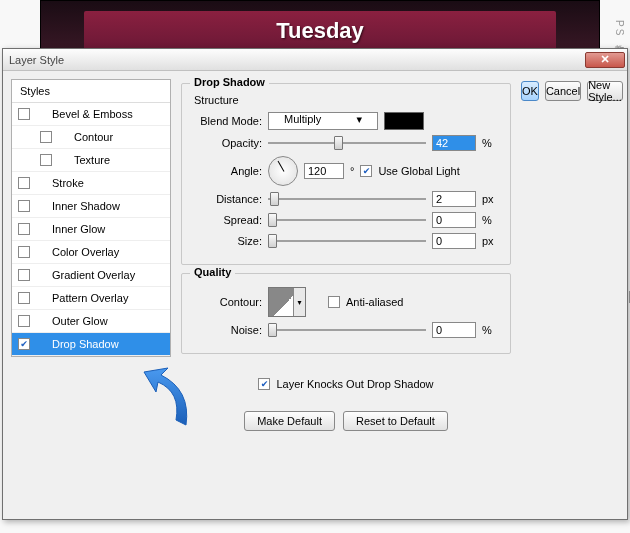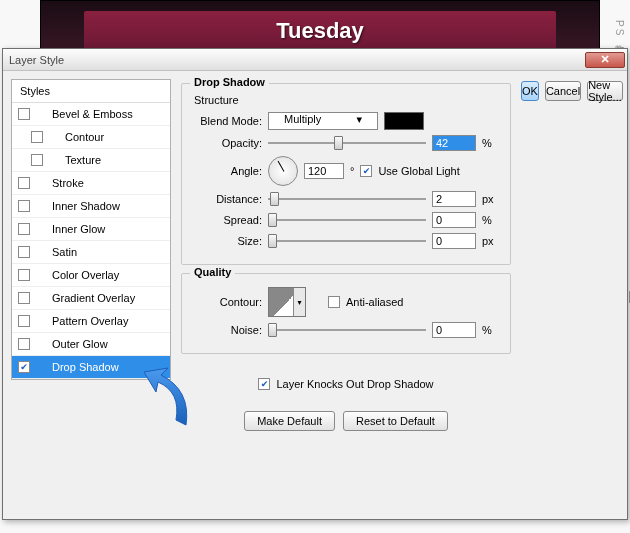--- a/index.html
+++ b/index.html
@@ -12,21 +12,21 @@
 .dialog{position:absolute;top:48px;left:2px;width:626px;height:472px;background:#f0f0f0;border:1px solid #707070;box-shadow:2px 2px 6px rgba(0,0,0,.3)}
 .titlebar{height:22px;background:linear-gradient(#fdfdfd,#e0e0e0);border-bottom:1px solid #c0c0c0;display:flex;align-items:center;padding:0 2px 0 6px;color:#444}
 .title-text{flex:1}
 .close-btn{width:40px;height:16px;background:linear-gradient(#e29a92,#c8574b);border:1px solid #8a3a32;border-radius:2px;display:flex;align-items:center;justify-content:center;color:#fff;font-weight:bold;font-size:10px;cursor:pointer}
 .body{display:flex;padding:8px;gap:6px;height:calc(100% - 22px)}
 .styles-col{width:160px}
 .styles-list{border:1px solid #b0b0b0;background:#fff}
 .styles-hdr{padding:5px 8px;border-bottom:1px solid #ddd}
 .blend-opt{padding:5px 8px;border-bottom:1px solid #e8e8e8;background:#f6f6f6}
 .style-item{padding:5px 6px;border-bottom:1px solid #eee;display:flex;align-items:center;gap:22px;cursor:pointer}
-.style-item.sub{padding-left:19px}
+.style-item.sub{padding-left:28px}
 .style-item.sel{background:#2f8fe8;color:#fff}
 .chk{width:12px;height:12px;border:1px solid #888;background:#fff;display:inline-flex;align-items:center;justify-content:center;font-size:9px;color:#2060c0}
 .chk.on::before{content:"✔"}
 .arrow{position:absolute;left:136px;top:360px;pointer-events:none}
 .center-col{flex:1;display:flex;flex-direction:column;gap:8px;padding:4px 4px}
 .group{border:1px solid #c8c8c8;border-radius:2px;padding:8px 10px 10px;position:relative;background:#f0f0f0}
 .group-title{position:absolute;top:-8px;left:8px;background:#f0f0f0;padding:0 4px;font-weight:bold}
 .sub-title{font-weight:normal;margin:2px 0 6px 2px}
 .row{display:flex;align-items:center;margin:5px 0;gap:6px}
 .lbl{width:70px;text-align:right}
@@ -93,24 +93,20 @@
               <div class="style-item">
                 <span class="chk"></span>
                 <span>Inner Shadow</span>
               </div>
               <div class="style-item">
                 <span class="chk"></span>
                 <span>Inner Glow</span>
               </div>
               <div class="style-item">
                 <span class="chk"></span>
-                <span>Satin</span>
-              </div>
-              <div class="style-item">
-                <span class="chk"></span>
                 <span>Color Overlay</span>
               </div>
               <div class="style-item">
                 <span class="chk"></span>
                 <span>Gradient Overlay</span>
               </div>
               <div class="style-item">
                 <span class="chk"></span>
                 <span>Pattern Overlay</span>
               </div>

